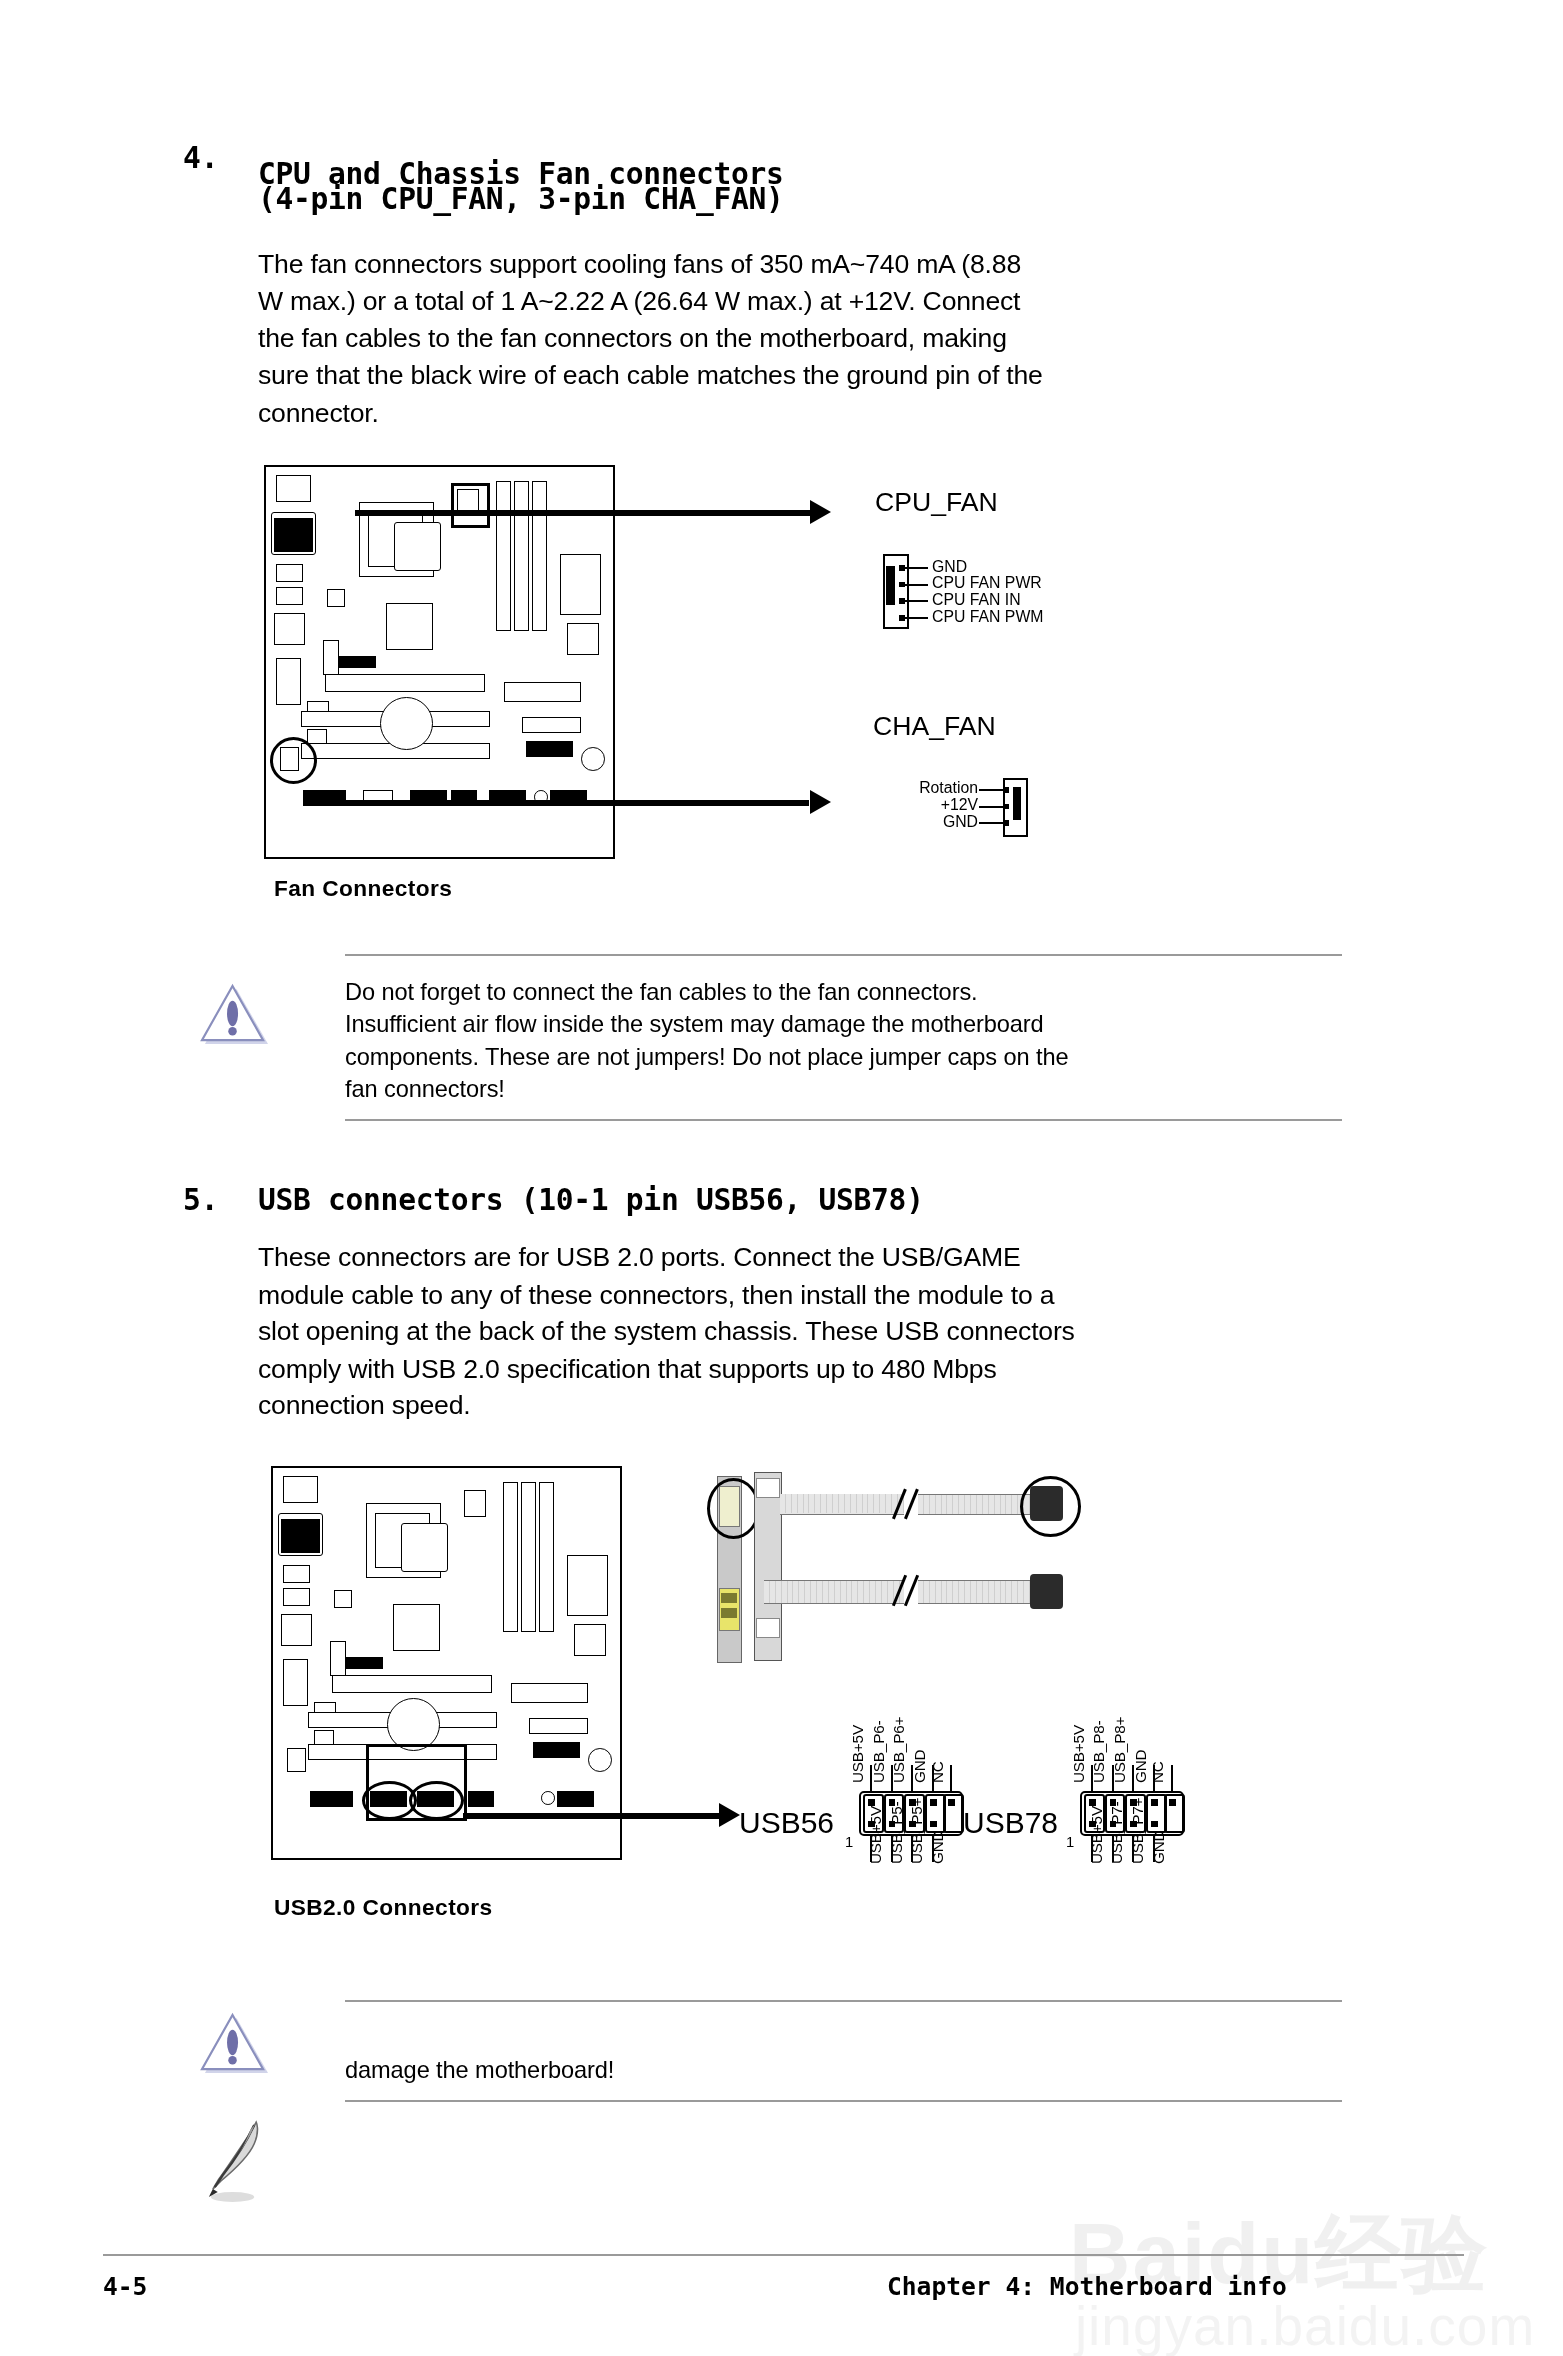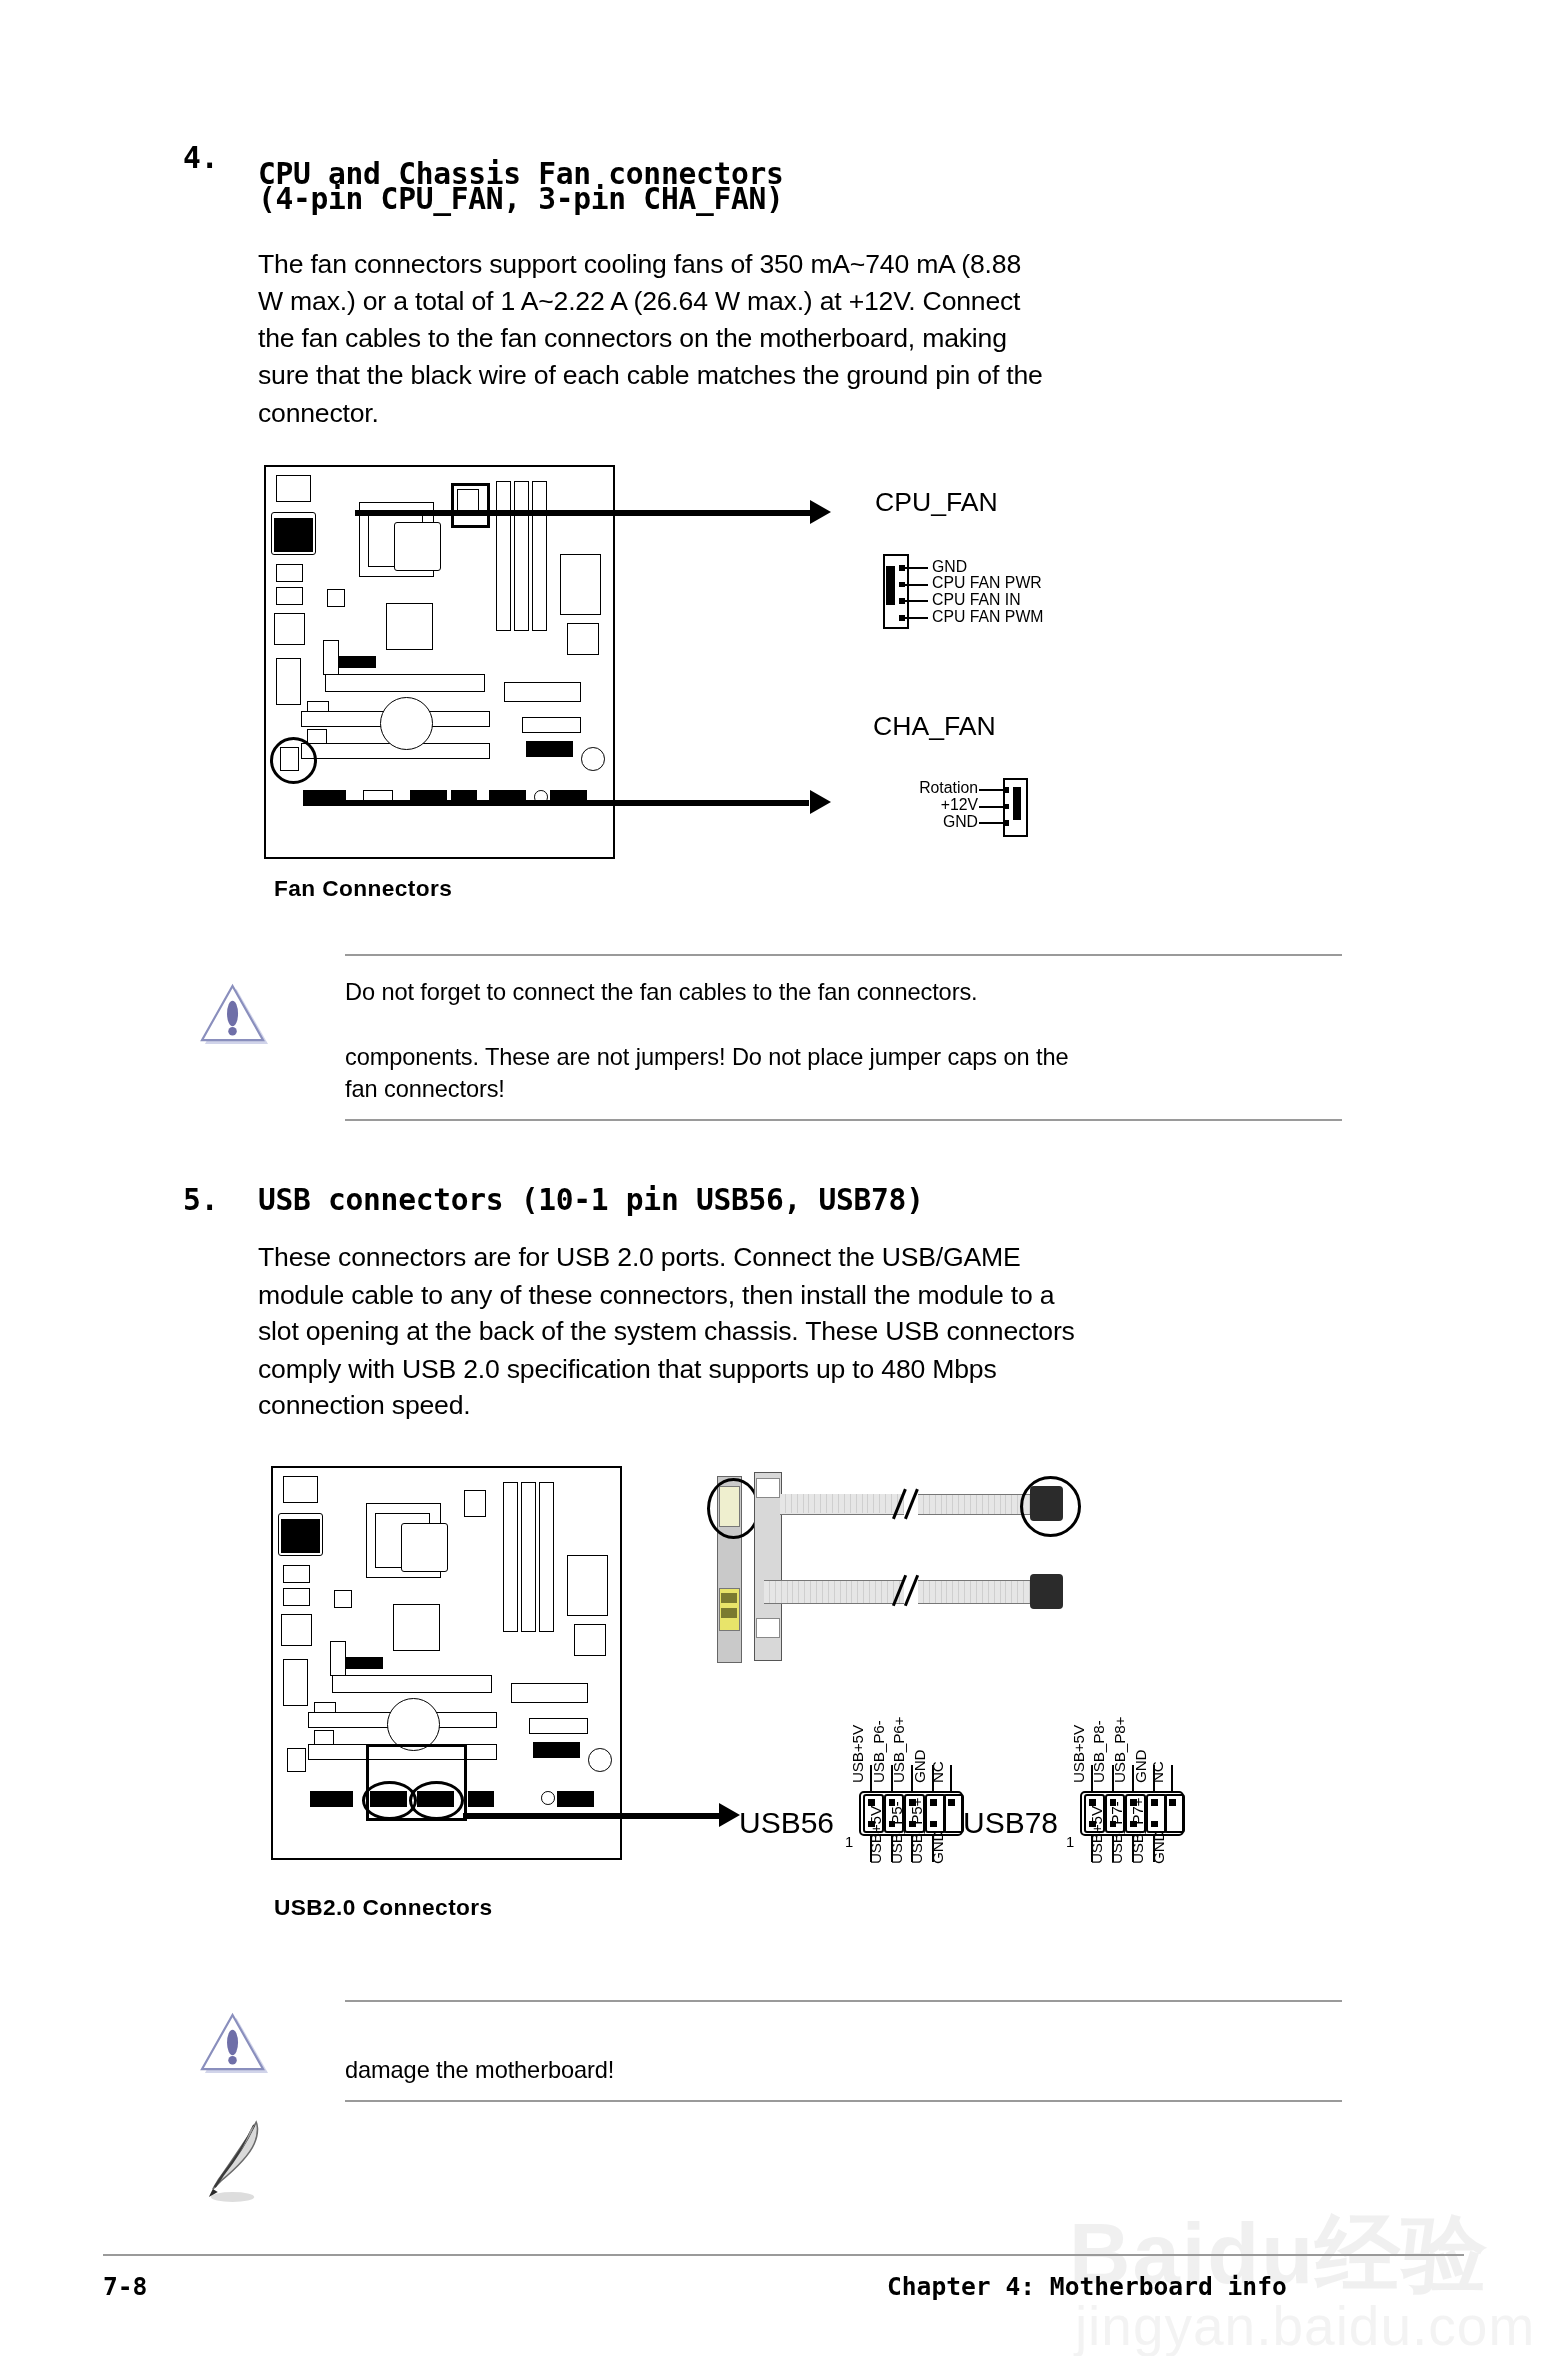--- a/index.html
+++ b/index.html
@@ -294,20 +294,21 @@
   <div class="pin-label" style="left:883px; top:779px; text-align:right; width:95px;">Rotation</div>
   <div class="pin-label" style="left:883px; top:796px; text-align:right; width:95px;">+12V</div>
   <div class="pin-label" style="left:883px; top:813px; text-align:right; width:95px;">GND</div>
 
   <div class="caption" style="left:274px; top:875px;">Fan Connectors</div>
 
   <div class="note" style="left:345px; top:954px; width:997px; height:167px;">
     <div class="rule" style="top:0;"></div>
     <div class="rule" style="top:165px;"></div>
     <div class="note-text" style="left:0; top:21.7px;">Do not forget to connect the fan cables to the fan connectors.</div>
+    <div class="note-text" style="left:0; top:54px;">Insufficient air flow inside the system may damage the motherboard</div>
     <div class="note-text" style="left:0; top:87px;">components. These are not jumpers! Do not place jumper caps on the</div>
     <div class="note-text" style="left:0; top:119px;">fan connectors!</div>
   </div>
   <svg class="warn-icon" style="left:199px; top:983px;" viewBox="0 0 72 68">
     <path d="M38 6 L70 62 L6 62 Z" fill="#c9cde6" opacity="0.85"></path>
     <path d="M34 3 L65 58 L3 58 Z" fill="#ffffff" stroke="#8a8fbd" stroke-width="2.2"></path>
     <ellipse cx="34" cy="31" rx="5.6" ry="13" fill="#6f6fa8"></ellipse>
     <circle cx="34" cy="49" r="4.3" fill="#6f6fa8"></circle>
   </svg>
 
@@ -496,17 +497,17 @@
 
   <svg class="quill-icon" style="left:199px; top:2116px;" viewBox="0 0 72 90">
     <ellipse cx="34" cy="82" rx="22" ry="5" fill="#cfcfcf" opacity="0.7"></ellipse>
     <path d="M58 6 C58 6 62 14 56 28 C50 42 34 56 22 66 L14 74 L20 64 C30 50 42 32 50 20 C55 12 58 6 58 6 Z" fill="#d9d9d9" stroke="#6b6b6b" stroke-width="1.6"></path>
     <path d="M56 9 C50 22 38 42 24 60 L16 72" stroke="#3a3a3a" stroke-width="2.4" fill="none"></path>
     <path d="M57 8 C52 20 44 34 34 48 C40 40 48 26 52 14 Z" fill="#9c9c9c"></path>
     <path d="M14 74 L10 82 L19 77 Z" fill="#2a2a2a"></path>
   </svg>
 
   <div class="footer-rule" style="left:103px; top:2254px; width:1361px;"></div>
-  <div class="footer-left" style="left:103px; top:2272px;">7-8</div>
+  <div class="footer-left" style="left:103px; top:2272px;">4-5</div>
   <div class="footer-right" style="left:887px; top:2272px;">Chapter 4: Motherboard info</div>
 
 </div>
 
 
 </body></html>

